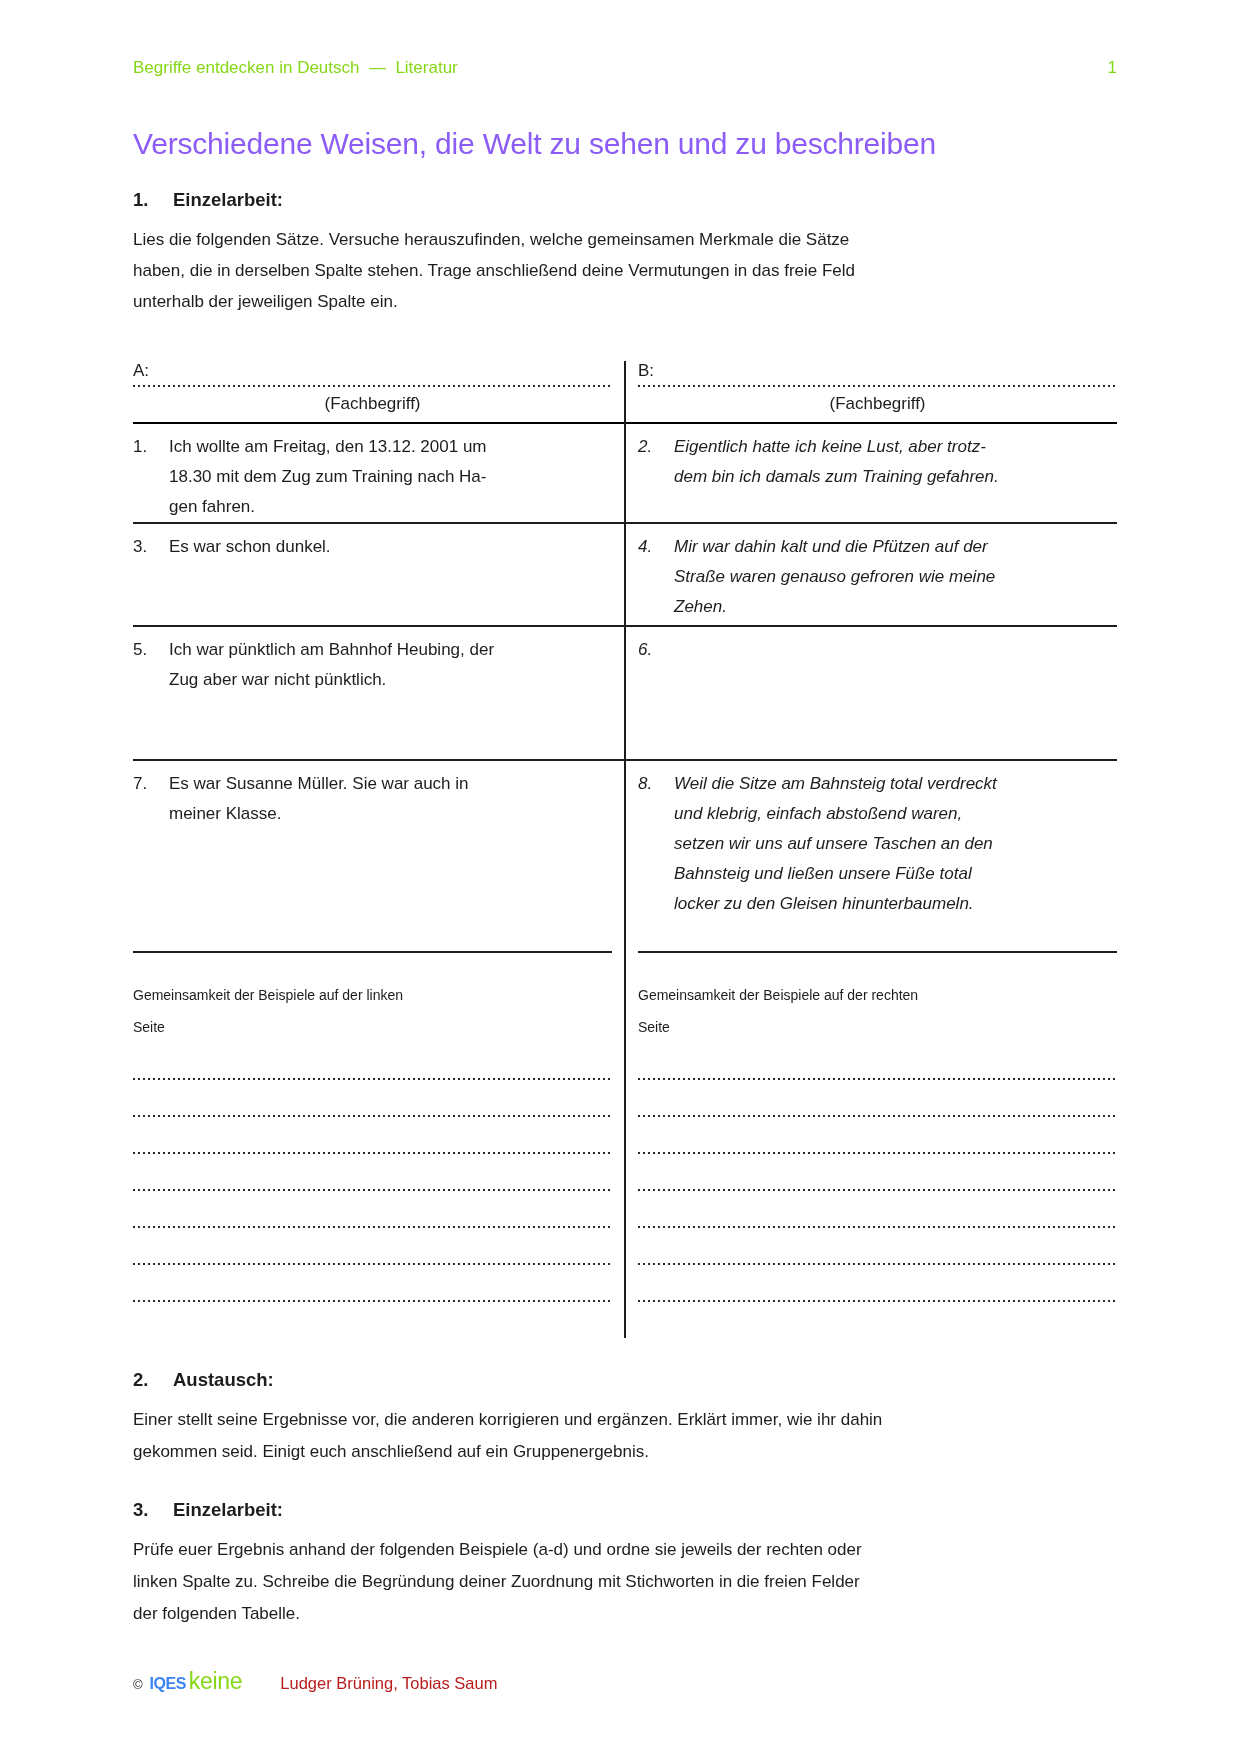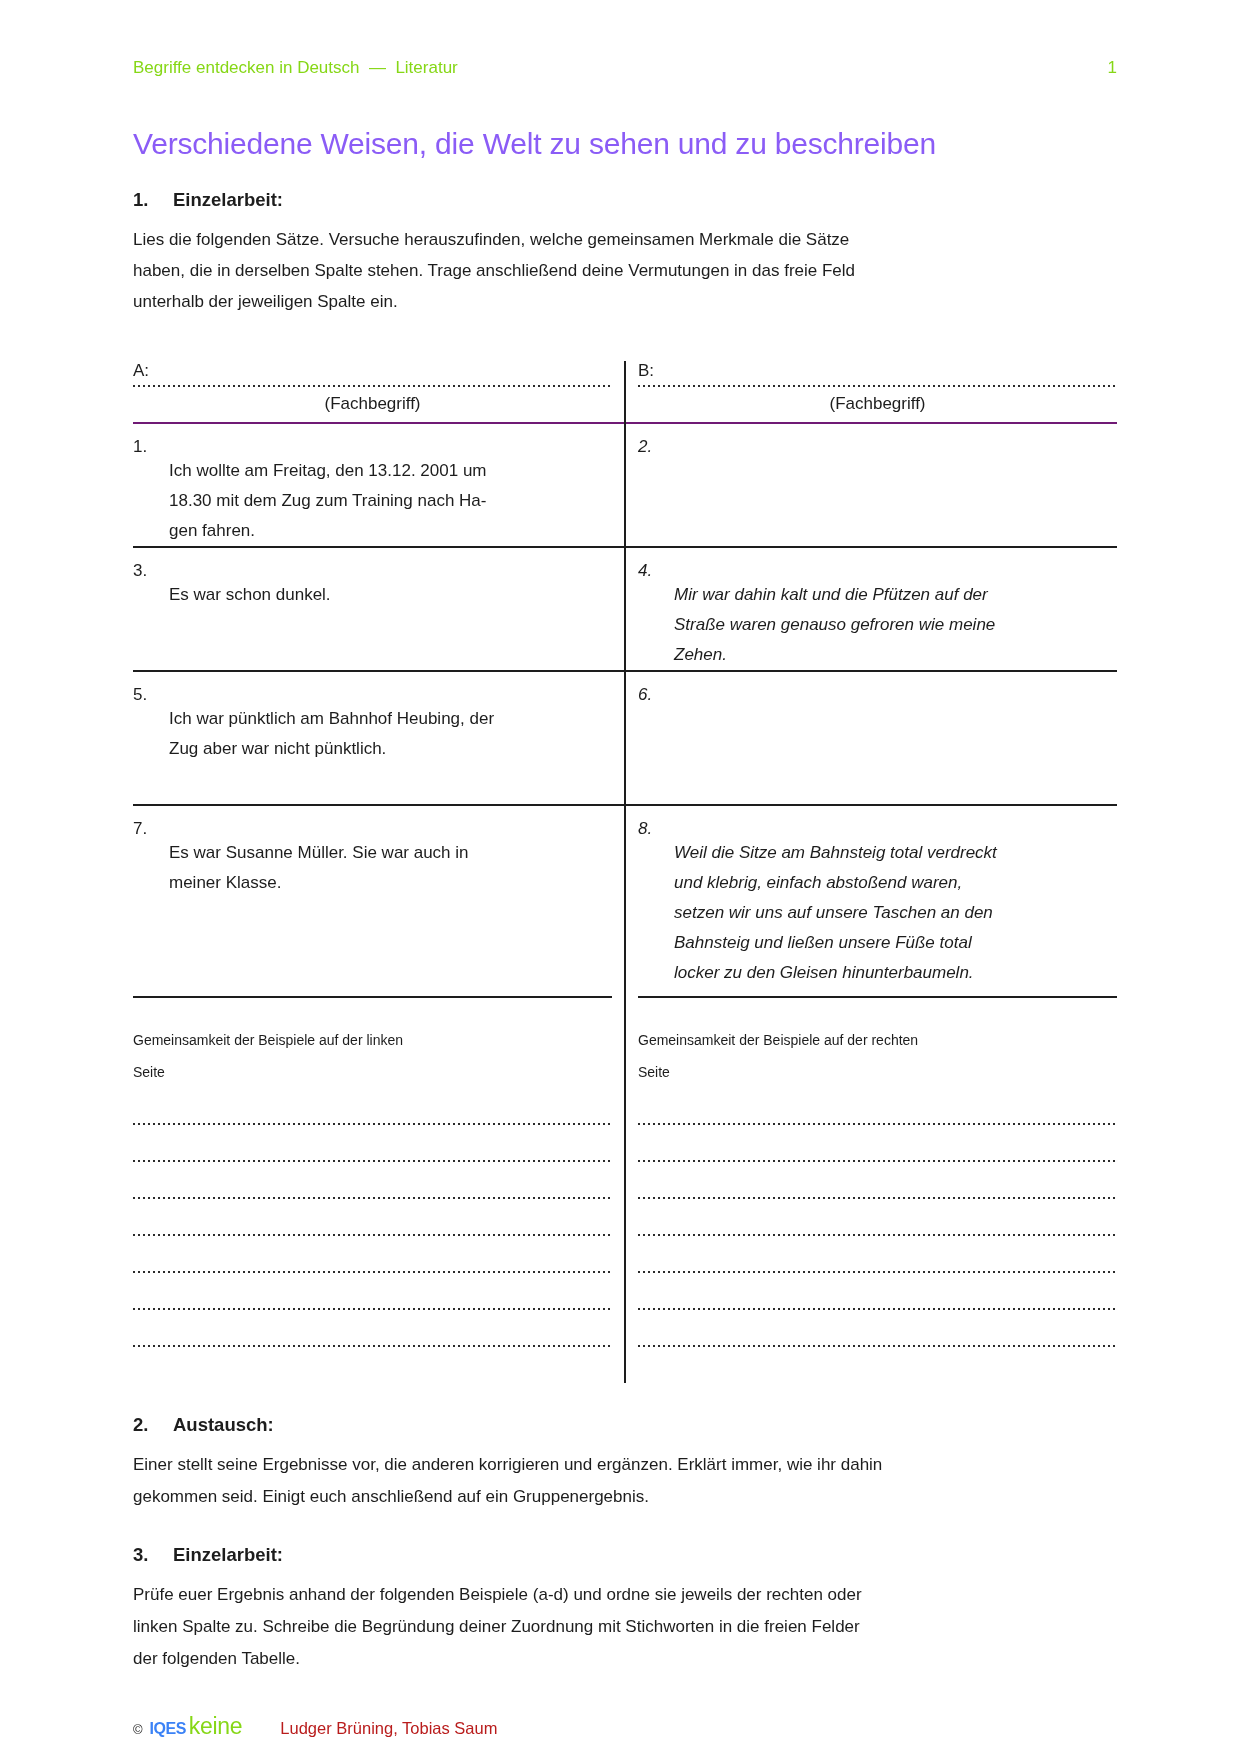--- a/index.html
+++ b/index.html
@@ -36,32 +36,32 @@
   .table-wrap { position:relative; margin-top:20px; padding-bottom:36px; }
   .col-divider { position:absolute; top:0; bottom:0; left:calc(50% - 1px); width:2px; background:#1d1d1d; }
   .grid2 { display:grid; grid-template-columns:1fr 1fr; column-gap:26px; }
 
   .dotline-bg {
     background:repeating-linear-gradient(to right,#2a2a2a 0 2px,transparent 2px 5px) left bottom / 100% 2px no-repeat;
   }
   .col-label-row { margin-top:44px; }
   .col-label { height:26px; font-size:17px; line-height:20px; }
 
-  .subheader-row { border-bottom:2px solid #701a75; }
+  .subheader-row { border-bottom:2px solid #000000; }
   .subheader-cell { text-align:center; font-size:17px; padding:7px 0 8px 0; }
 
   .t-row { border-bottom:2px solid #1d1d1d; box-sizing:border-box; }
   .t-row.last { border-bottom:none; }
   .t-row.h1 { min-height:100px; }
   .t-row.h2 { min-height:103px; }
   .t-row.h3 { min-height:134px; }
   .t-row.h4 { min-height:190px; }
   .cell { display:flex; padding-top:8px; font-size:17px; line-height:30px; }
   .cell .num { width:36px; flex:none; }
-  .cell .txt { white-space:pre-line;margin-top:24px; }
+  .cell .txt { white-space:pre-line; }
   .cell.italic { font-style:italic; }
 
   .sum-rule { height:2px; background:#1d1d1d; }
   .summary-row { margin-top:26px; }
   .summary-label { font-size:14px; line-height:32px; white-space:pre-line; }
   .write-lines { margin-top:0; }
   .write-line { height:37px; }
 
   
   .doc-footer { margin-top:38px; display:flex; align-items:baseline; }
@@ -105,20 +105,22 @@
 
     <div class="grid2 t-row h1">
       <div class="cell">
         <span class="num">1.</span>
         <span class="txt">Ich wollte am Freitag, den 13.12. 2001 um
 18.30 mit dem Zug zum Training nach Ha-
 gen fahren.</span>
       </div>
       <div class="cell italic">
         <span class="num">2.</span>
+        <span class="txt">Eigentlich hatte ich keine Lust, aber trotz-
+dem bin ich damals zum Training gefahren.</span>
       </div>
     </div>
 
     <div class="grid2 t-row h2">
       <div class="cell">
         <span class="num">3.</span>
         <span class="txt">Es war schon dunkel.</span>
       </div>
       <div class="cell italic">
         <span class="num">4.</span>

